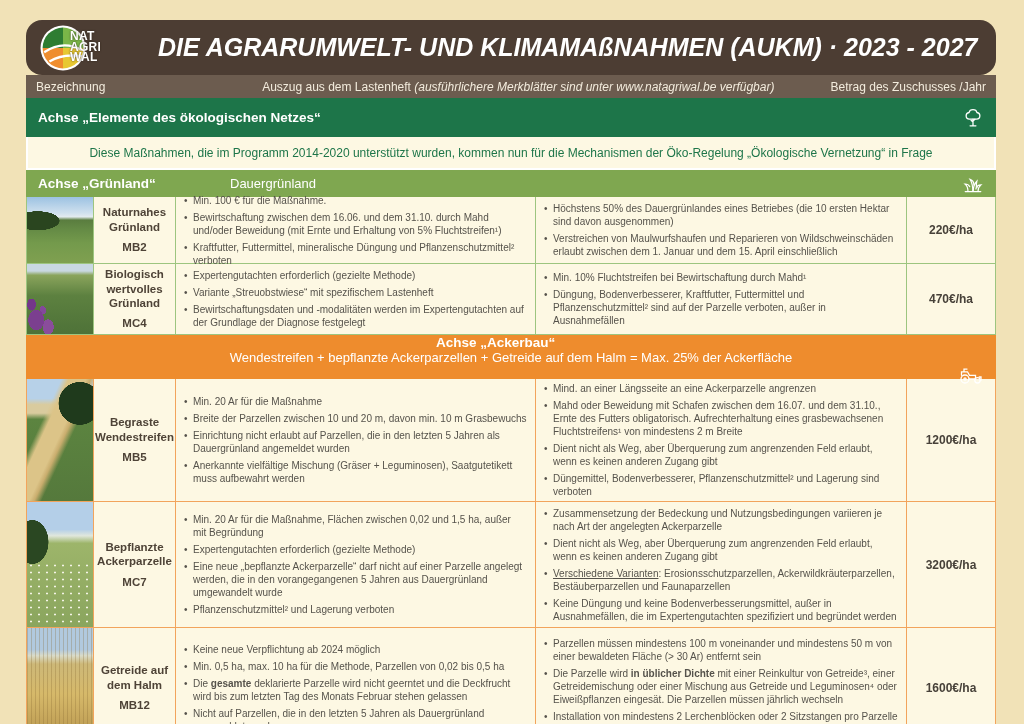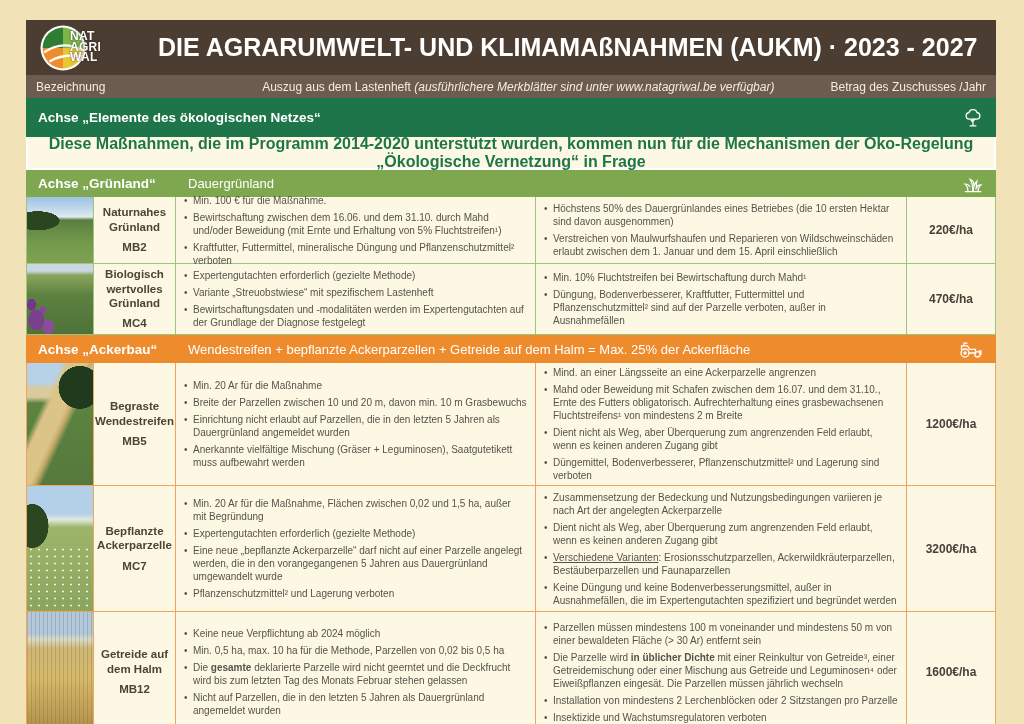--- a/index.html
+++ b/index.html
@@ -4,51 +4,51 @@
 <style>
   html,body { margin:0; padding:0; }
   body {
     width:1024px; height:724px; position:relative; overflow:hidden;
     background:#f1e2b7;
     font-family:"Liberation Sans", sans-serif;
   }
   .page { position:absolute; top:20px; left:26px; width:970px; }
 
   
-  .hdr { background:#4c3d33; height:55px; display:flex; align-items:center; }
+  .hdr { background:#4c3d33; height:55px; display:flex; align-items:center;border-radius:16px; }
   .logo-wrap { width:132px; height:55px; position:relative; flex:none; }
   .logo-wrap svg { position:absolute; left:14px; top:5px; }
   .logo-text { position:absolute; left:44px; top:11px; color:#fff; font-weight:bold;
     font-size:12px; line-height:10.5px; letter-spacing:0.3px;
     text-shadow:0 0 2px rgba(40,30,20,.9); }
   .hdr-title { flex:1; text-align:left; color:#ffffff; font-weight:bold;
-    font-size:25px; letter-spacing:0px; padding-right:30px; white-space:nowrap; }
+    font-size:25px; letter-spacing:0px; padding-right:30px; white-space:nowrap;font-style:italic; }
 
   
   .subhdr { background:#6c5c4f; height:23px; display:flex; align-items:center;
     color:#f3ecdd; font-size:12px; padding:0 10px; }
   .subhdr .c1 { width:170px; flex:none; }
   .subhdr .c2 { flex:1; text-align:center; }
   .subhdr .c2 .it { font-style:italic; }
   .subhdr .c3 { flex:none; text-align:left; }
 
   
   .bar { display:flex; align-items:center; color:#fff; padding:0 12px; }
   .bar .axis { font-weight:bold; font-size:13.5px; flex:none; }
   .bar .sub  { font-size:13px; }
   .bar .bicon { margin-left:auto; display:flex; align-items:center; }
   .bar-eco   { background:#1d7549; height:39px; }
-  .bar-grun  { background:#7fa750; height:27px; }
+  .bar-grun  { background:#7fa750; height:27px;gap:42px; }
   .bar-grun .axis, .bar-acker .axis { width:150px; }
-  .bar-acker { background:#ee8c2d; height:28px; }
+  .bar-acker { background:#ee8c2d; height:44px;flex-direction:column; }
 
   
   .note { background:#fdf8e3; height:33px; display:flex; align-items:center; justify-content:center;
     border:2px solid #ffffff; border-top:none; box-sizing:border-box; }
-  .note span { color:#1d7549; font-weight:bold; font-size:16px; text-align:center; }
+  .note span { color:#1d7549; font-weight:normal; font-size:12px; text-align:center; }
 
   
   .sect { border:1.5px solid var(--bc); border-top:none; box-sizing:border-box; background:#fdf8e3; }
   .sect-g { --bc:#9dc57f; }
   .sect-a { --bc:#f2a45c; }
   .mrow { display:flex; }
   .mrow + .mrow { border-top:1.5px solid var(--bc); }
   .cell { box-sizing:border-box; }
   .c-photo { width:67px; flex:none; border-right:1.5px solid var(--bc); }
   .c-name  { width:82px; flex:none; border-right:1.5px solid var(--bc);

